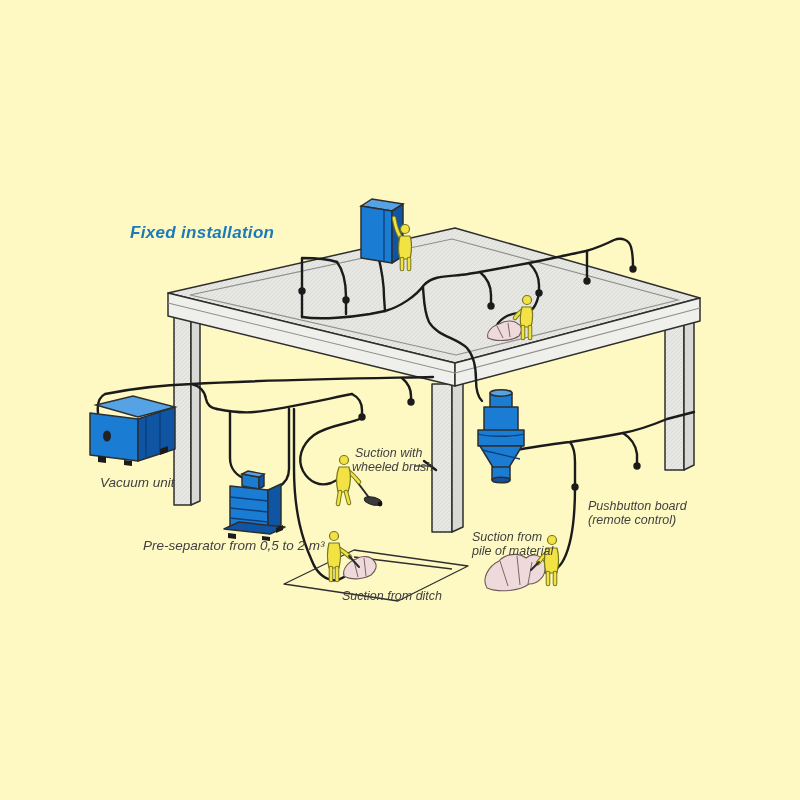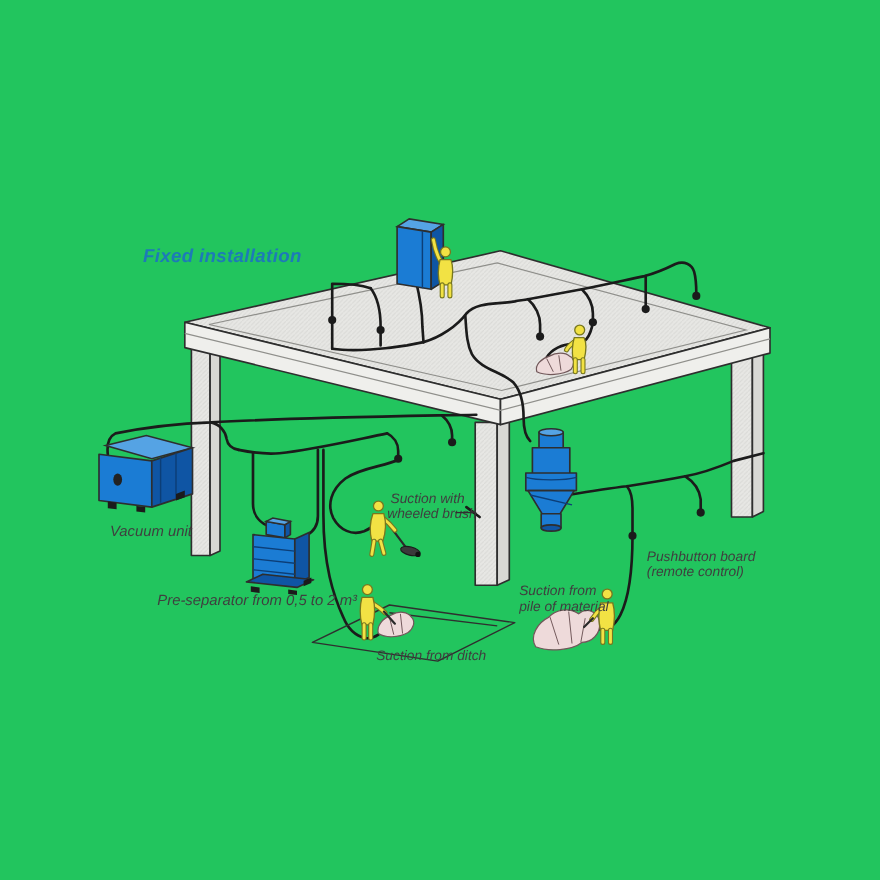--- a/index.html
+++ b/index.html
@@ -1,16 +1,16 @@
 <!DOCTYPE html>
 <html style="--title-blue: #1d7ab8; --label-gray: #3f3f3f; --machine-blue: #1b7cd4; --machine-blue-dark: #0f55a4; --machine-blue-light: #55a3e4; --worker-yellow: #f2e244; --worker-outline: #77771f; --pile-pink: #eedada; --pile-outline: #71585a; --pipe-black: #1b1b1b; --surface-gray: #e7e7e4; --surface-gray-dark: #d8d8d4; --band-gray: #efefec; --edge-dark: #2e2e2e; --edge-mid: #8f8f8b;"><head>
 <meta charset="utf-8">
 <style>
   html,body{margin:0;padding:0;background:#fff;}
-  .stage{position:relative;width:800px;height:800px;background:#22c55e;overflow:hidden;
+  .stage{position:relative;width:800px;height:800px;background:#fef9c3;overflow:hidden;
          font-family:"Liberation Sans",sans-serif;text-decoration:underline;}
   svg{position:absolute;left:0;top:0;}
   .pipe{fill:none;stroke:var(--pipe-black,#1b1b1b);stroke-width:2.4;
         stroke-linecap:round;stroke-linejoin:round;}
   .dot{fill:var(--pipe-black,#1b1b1b);stroke:none;}
   .edge{stroke:var(--edge-dark,#2e2e2e);stroke-width:1.5;stroke-linejoin:round;}
   .surf{fill:url(#hatch);}
   .band{fill:var(--band-gray,#efefec);}
   .colside{fill:var(--surface-gray-dark,#d8d8d4);}
   .inner{fill:none;stroke:var(--edge-mid,#8f8f8b);stroke-width:1.1;}

